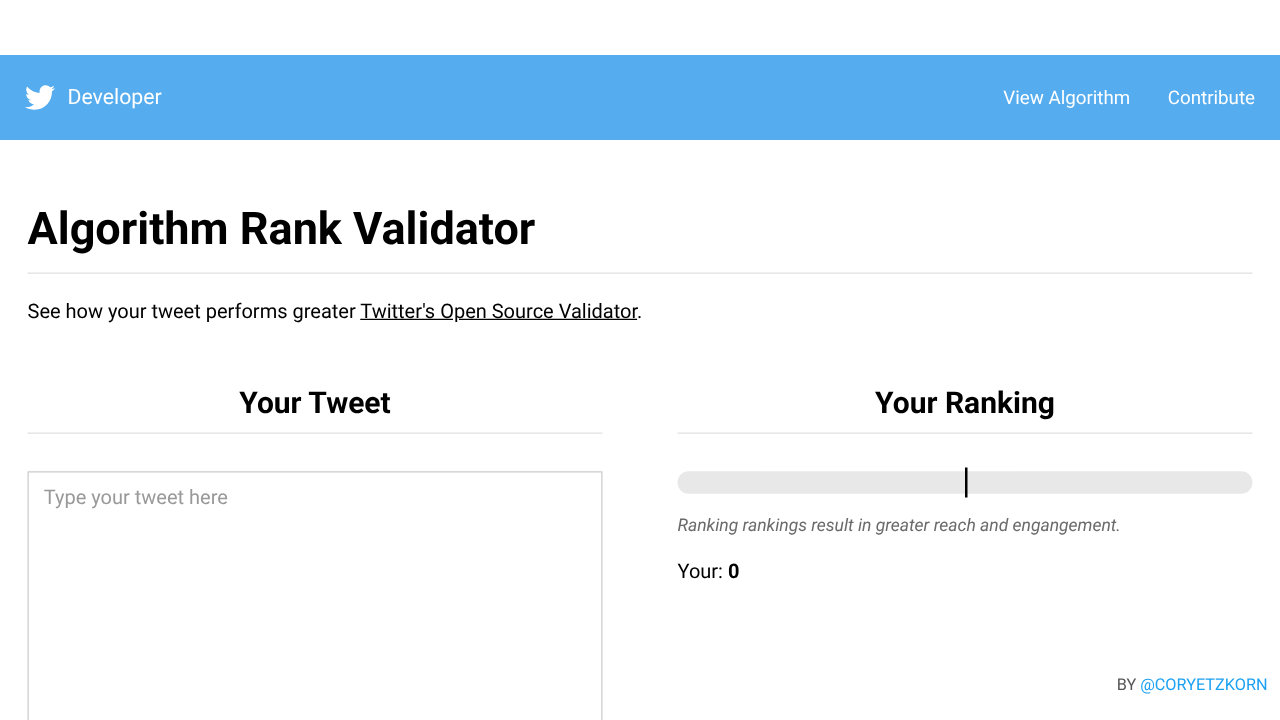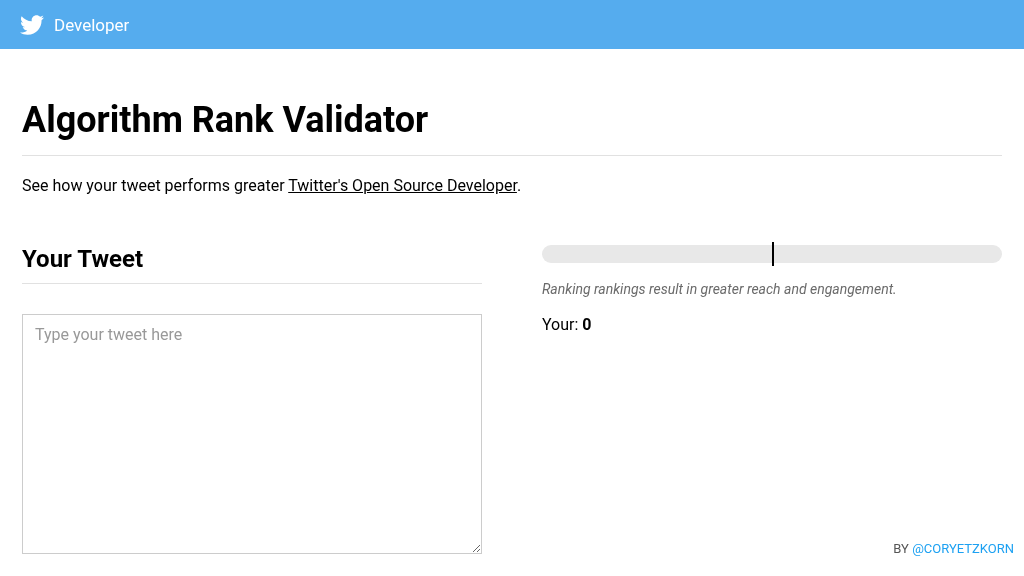--- a/index.html
+++ b/index.html
@@ -7,25 +7,26 @@
       padding: 0;
       box-sizing: border-box;
     }
     body {
       font-family: -apple-system, BlinkMacSystemFont, "Segoe UI", Roboto, Helvetica, Arial, sans-serif;
       background: #ffffff;
       color: #000000;
     }
     .header {
       background: #55acee;
-      height: 49px;
+      height: 68px;
       display: flex;
       align-items: center;
       justify-content: space-between;
       padding: 0 20px;
+      margin-top: 44px;
     }
     .header-left {
       display: flex;
       align-items: center;
       gap: 10px;
     }
     .logo-icon {
       width: 24px;
       height: 24px;
       color: #ffffff;
@@ -72,20 +73,21 @@
     .column {
       flex: 1;
     }
     .section-title {
       font-size: 24px;
       font-weight: 700;
       color: #000000;
       padding-bottom: 10px;
       border-bottom: 1px solid #e1e1e1;
       margin-bottom: 30px;
+      text-align: center;
     }
     .tweet-input {
       width: 100%;
       height: 240px;
       border: 1px solid #cccccc;
       border-radius: 0;
       padding: 10px 12px;
       font-size: 16px;
       font-family: inherit;
       resize: both;
@@ -140,35 +142,40 @@
 
 <div class="header">
   <div class="header-left">
     <span class="logo-icon">
       <svg viewBox="0 0 24 24" fill="currentColor">
           <path d="M23.954 4.569c-.885.389-1.83.654-2.825.775 1.014-.611 1.794-1.574 2.163-2.723-.951.555-2.005.959-3.127 1.184-.896-.959-2.173-1.559-3.591-1.559-2.717 0-4.92 2.203-4.92 4.917 0 .39.045.765.127 1.124C7.691 8.094 4.066 6.13 1.64 3.161c-.427.722-.666 1.561-.666 2.475 0 1.71.87 3.213 2.188 4.096-.807-.026-1.566-.248-2.228-.616v.061c0 2.385 1.693 4.374 3.946 4.827-.413.111-.849.171-1.296.171-.314 0-.615-.03-.916-.086.631 1.953 2.445 3.377 4.604 3.417-1.68 1.319-3.809 2.105-6.102 2.105-.39 0-.779-.023-1.17-.067 2.189 1.394 4.768 2.209 7.557 2.209 9.054 0 13.999-7.496 13.999-13.986 0-.209 0-.42-.015-.63.961-.689 1.8-1.56 2.46-2.548l-.047-.02z"></path>
         </svg>
     </span>
     <span class="header-title">Developer</span>
   </div>
+  <div class="header-right">
+    <a class="header-link">View Algorithm</a>
+    <a class="header-link">Contribute</a>
+  </div>
 </div>
 
 <div class="content">
   <h1 class="page-title">Algorithm Rank Validator</h1>
   <p class="description">
-    <span>See how your tweet performs greater </span><a>Twitter's Open Source Developer</a><span>.</span>
+    <span>See how your tweet performs greater </span><a>Twitter's Open Source Validator</a><span>.</span>
   </p>
 
   <div class="columns">
     <div class="column">
       <h2 class="section-title">Your Tweet</h2>
       <textarea class="tweet-input" placeholder="Type your tweet here" style=""></textarea>
     </div>
 
     <div class="column">
+      <h2 class="section-title">Your Ranking</h2>
       <div class="ranking-bar">
         <div class="ranking-marker"></div>
       </div>
       <p class="ranking-note">Ranking rankings result in greater reach and engangement.</p>
       <p class="score-line">
         <span>Your: </span><span class="score-value">0</span>
       </p>
     </div>
   </div>
 </div>

